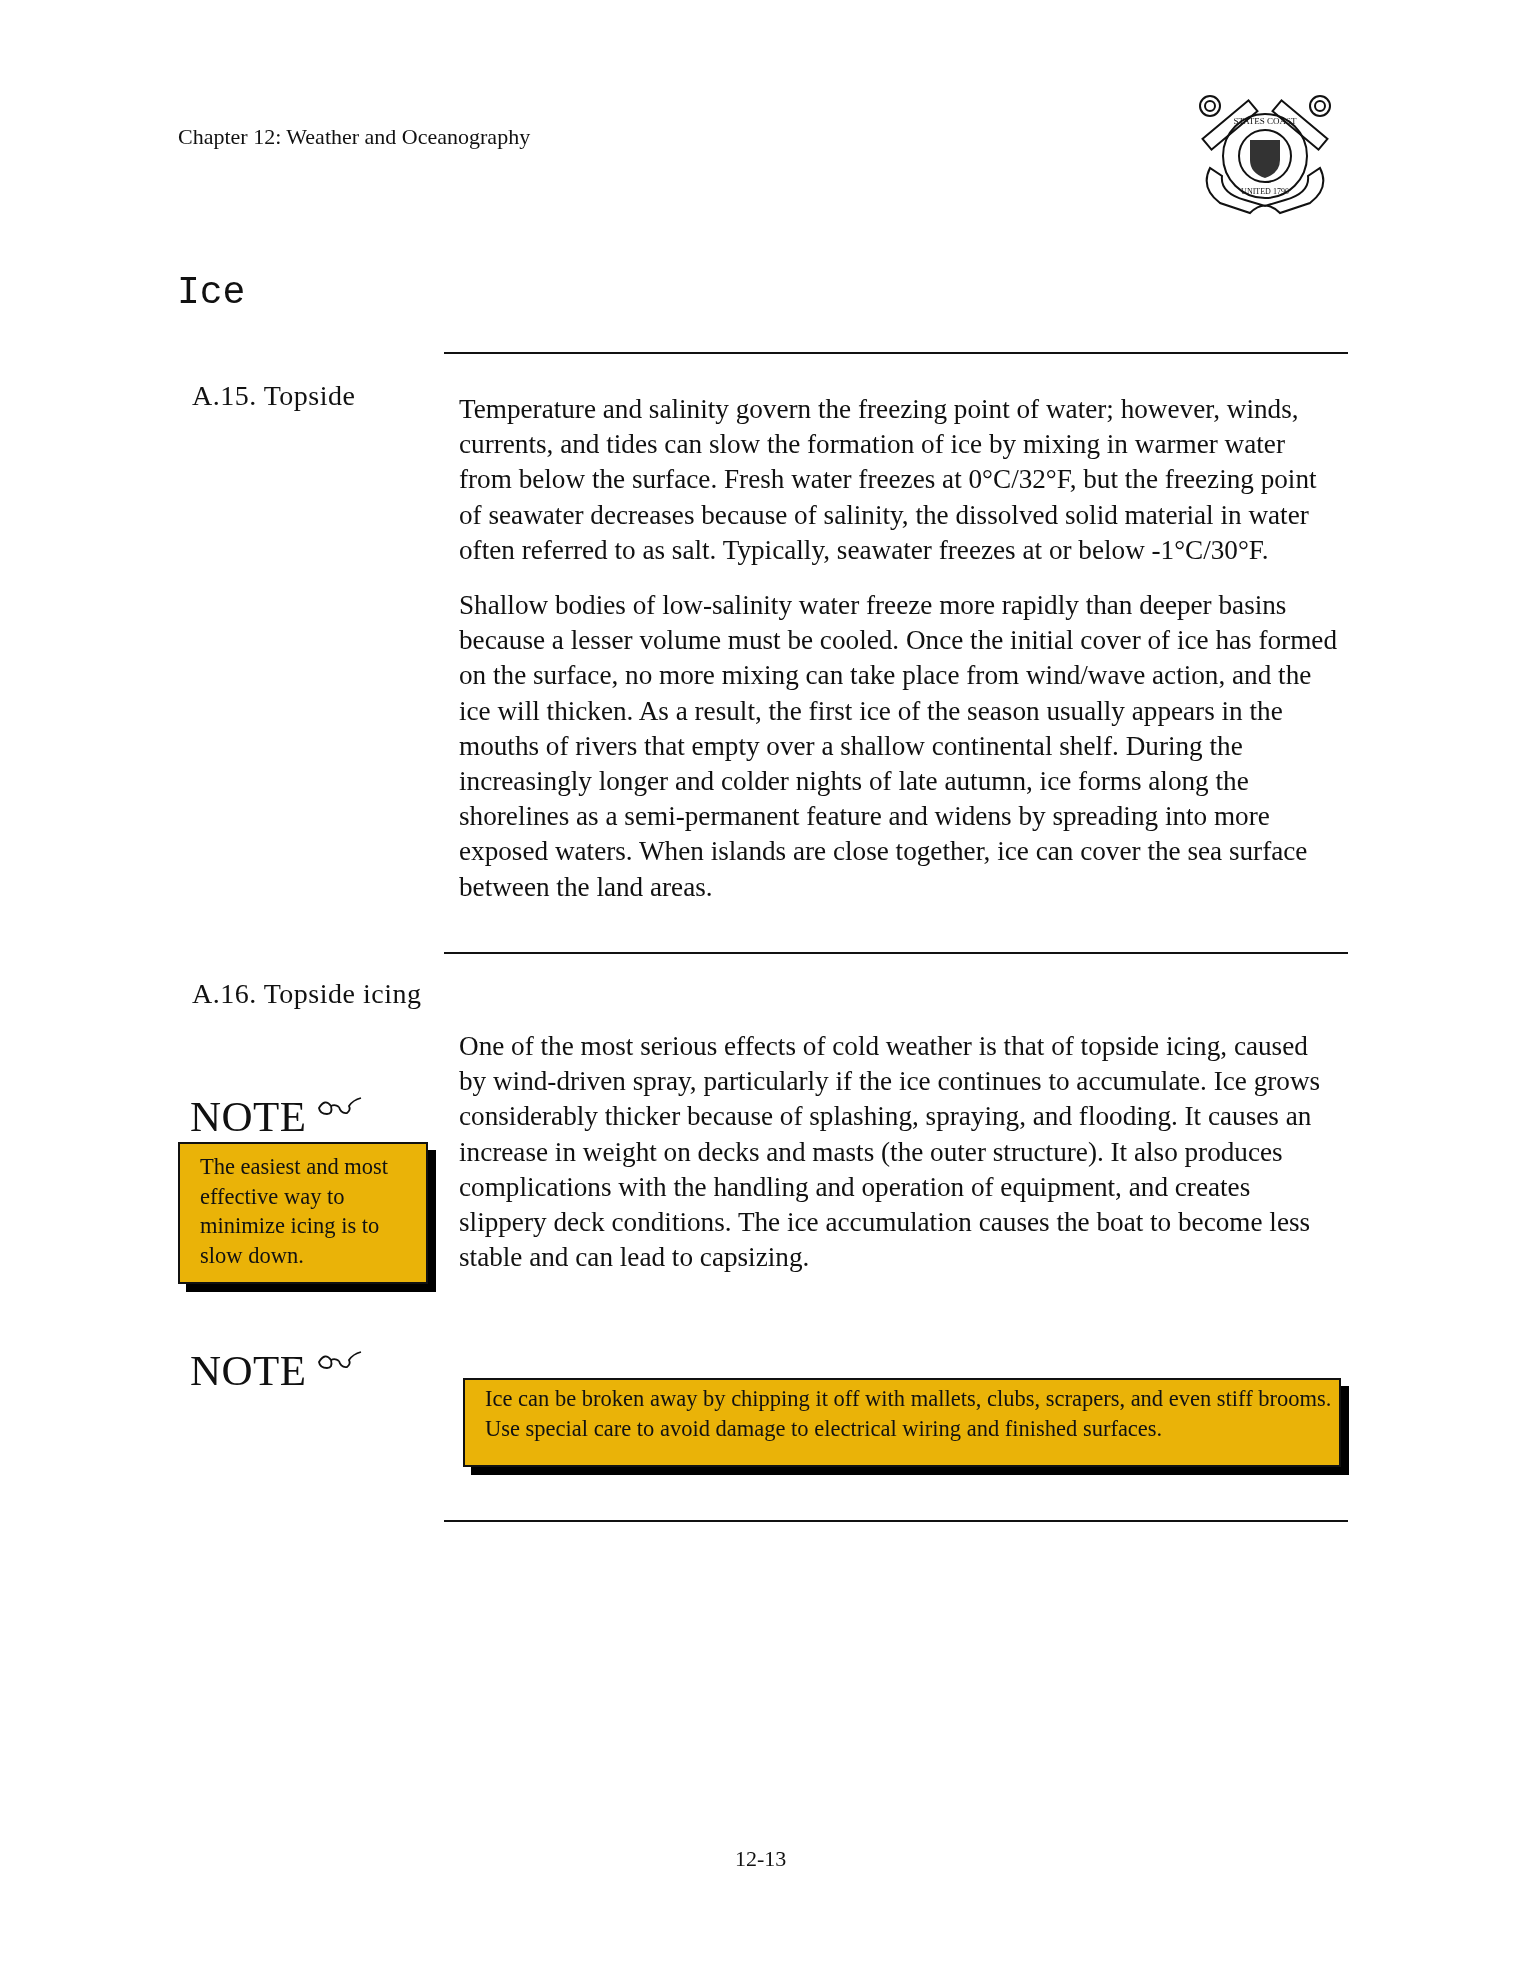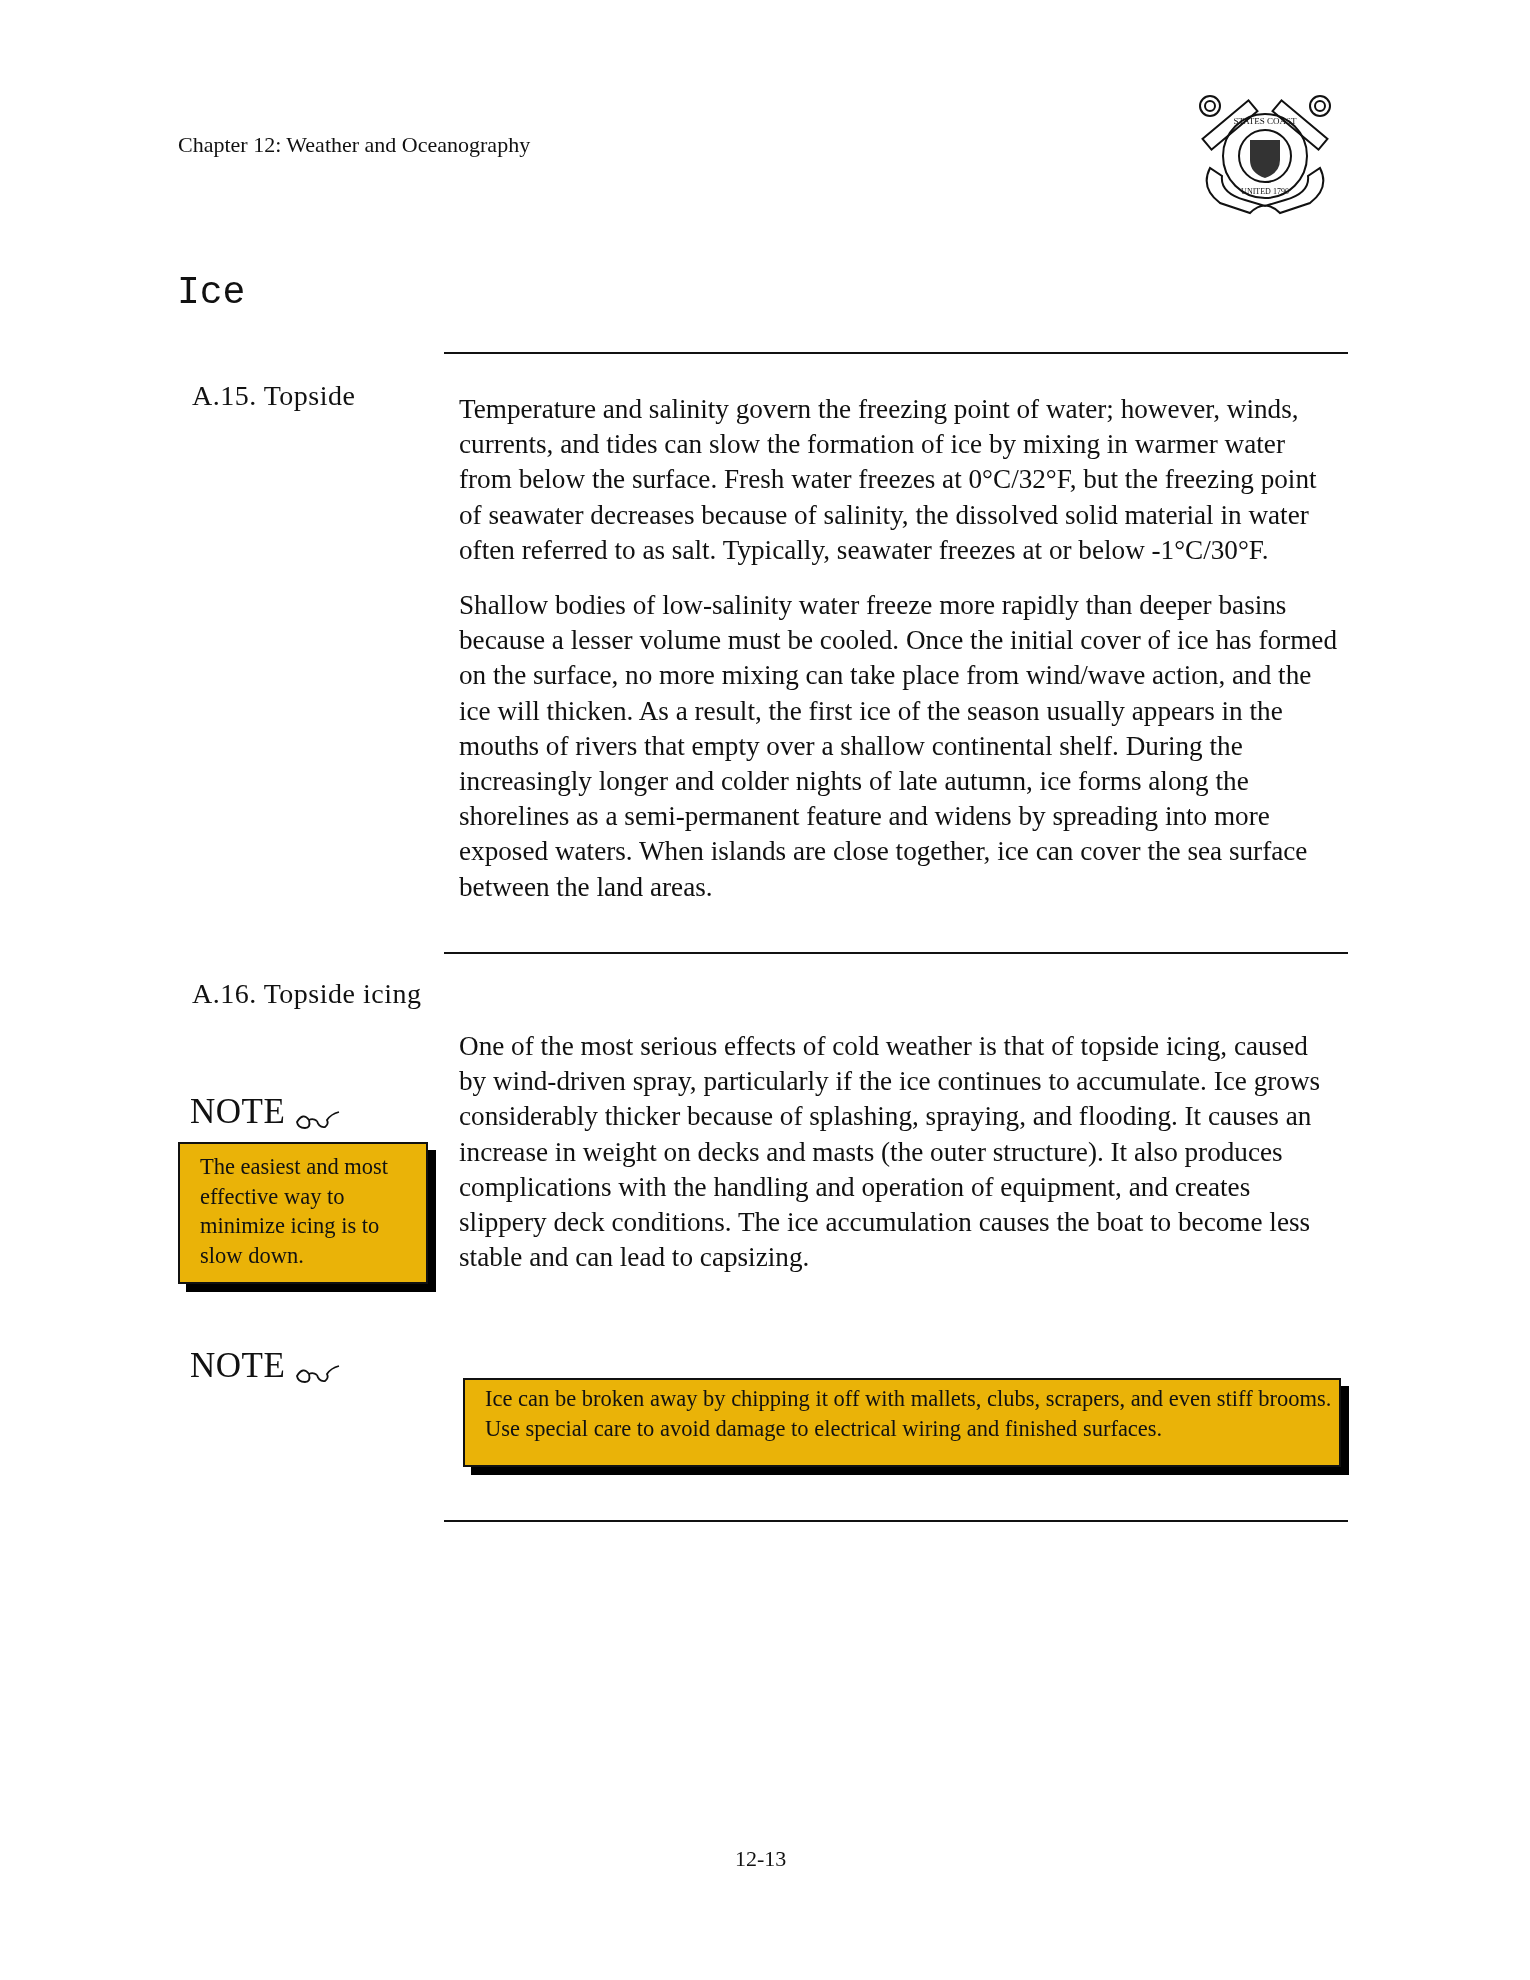--- a/index.html
+++ b/index.html
@@ -1,26 +1,26 @@
 <!DOCTYPE html>
 <html><head>
 <meta charset="utf-8">
 <style>
   html, body { margin:0; padding:0; background:#fff; }
   body { width:1530px; height:1980px; position:relative; overflow:hidden; color:#111;
          font-family:"Liberation Serif", "DejaVu Serif", serif; }
   .abs { position:absolute; }
-  .header-chapter { left:178px; top:132px; font-size:22px; }
+  .header-chapter { left:178px; top:124px; font-size:22px; }
   .logo { left:1190px; top:88px; width:150px; height:135px; }
   .section-title { left:177px; top:262px; font-family:Liberation Mono, monospace; font-size:38px;margin-top:9px; }
   .rule { position:absolute; left:444px; width:904px; height:0; border-top:2px solid #111; }
   .sec-label { left:192px; font-size:28px; letter-spacing:0.5px; line-height:35px; }
   .body-col { left:459px; width:880px; font-size:27.2px; line-height:35.2px; }
   .body-col p { margin:16px 0 20px 0; }
-  .note-label { left:190px; font-size:35px; letter-spacing:0.5px; display:flex; align-items:flex-end; gap:10px; }
+  .note-label { left:190px; font-size:43px; letter-spacing:0.5px; display:flex; align-items:flex-start; gap:10px; }
   .glasses { width:46px; height:26px; }
   .note-box { background:#eab308; border:2px solid #111; box-shadow:8px 8px 0 #000; font-size:22.5px; line-height:29.5px; }
   .note-box-1 { left:178px; top:1142px; width:250px; height:142px; padding:8px 0 0 20px; box-sizing:border-box; }
   .note-box-2 { left:463px; top:1378px; width:878px; height:89px; padding:4px 0 0 20px; box-sizing:border-box; }
   .page-number { left:735px; top:1846px; font-size:22px; }
 </style>
 </head>
 <body>
 
 <div class="abs header-chapter">Chapter 12:  Weather and Oceanography</div>

